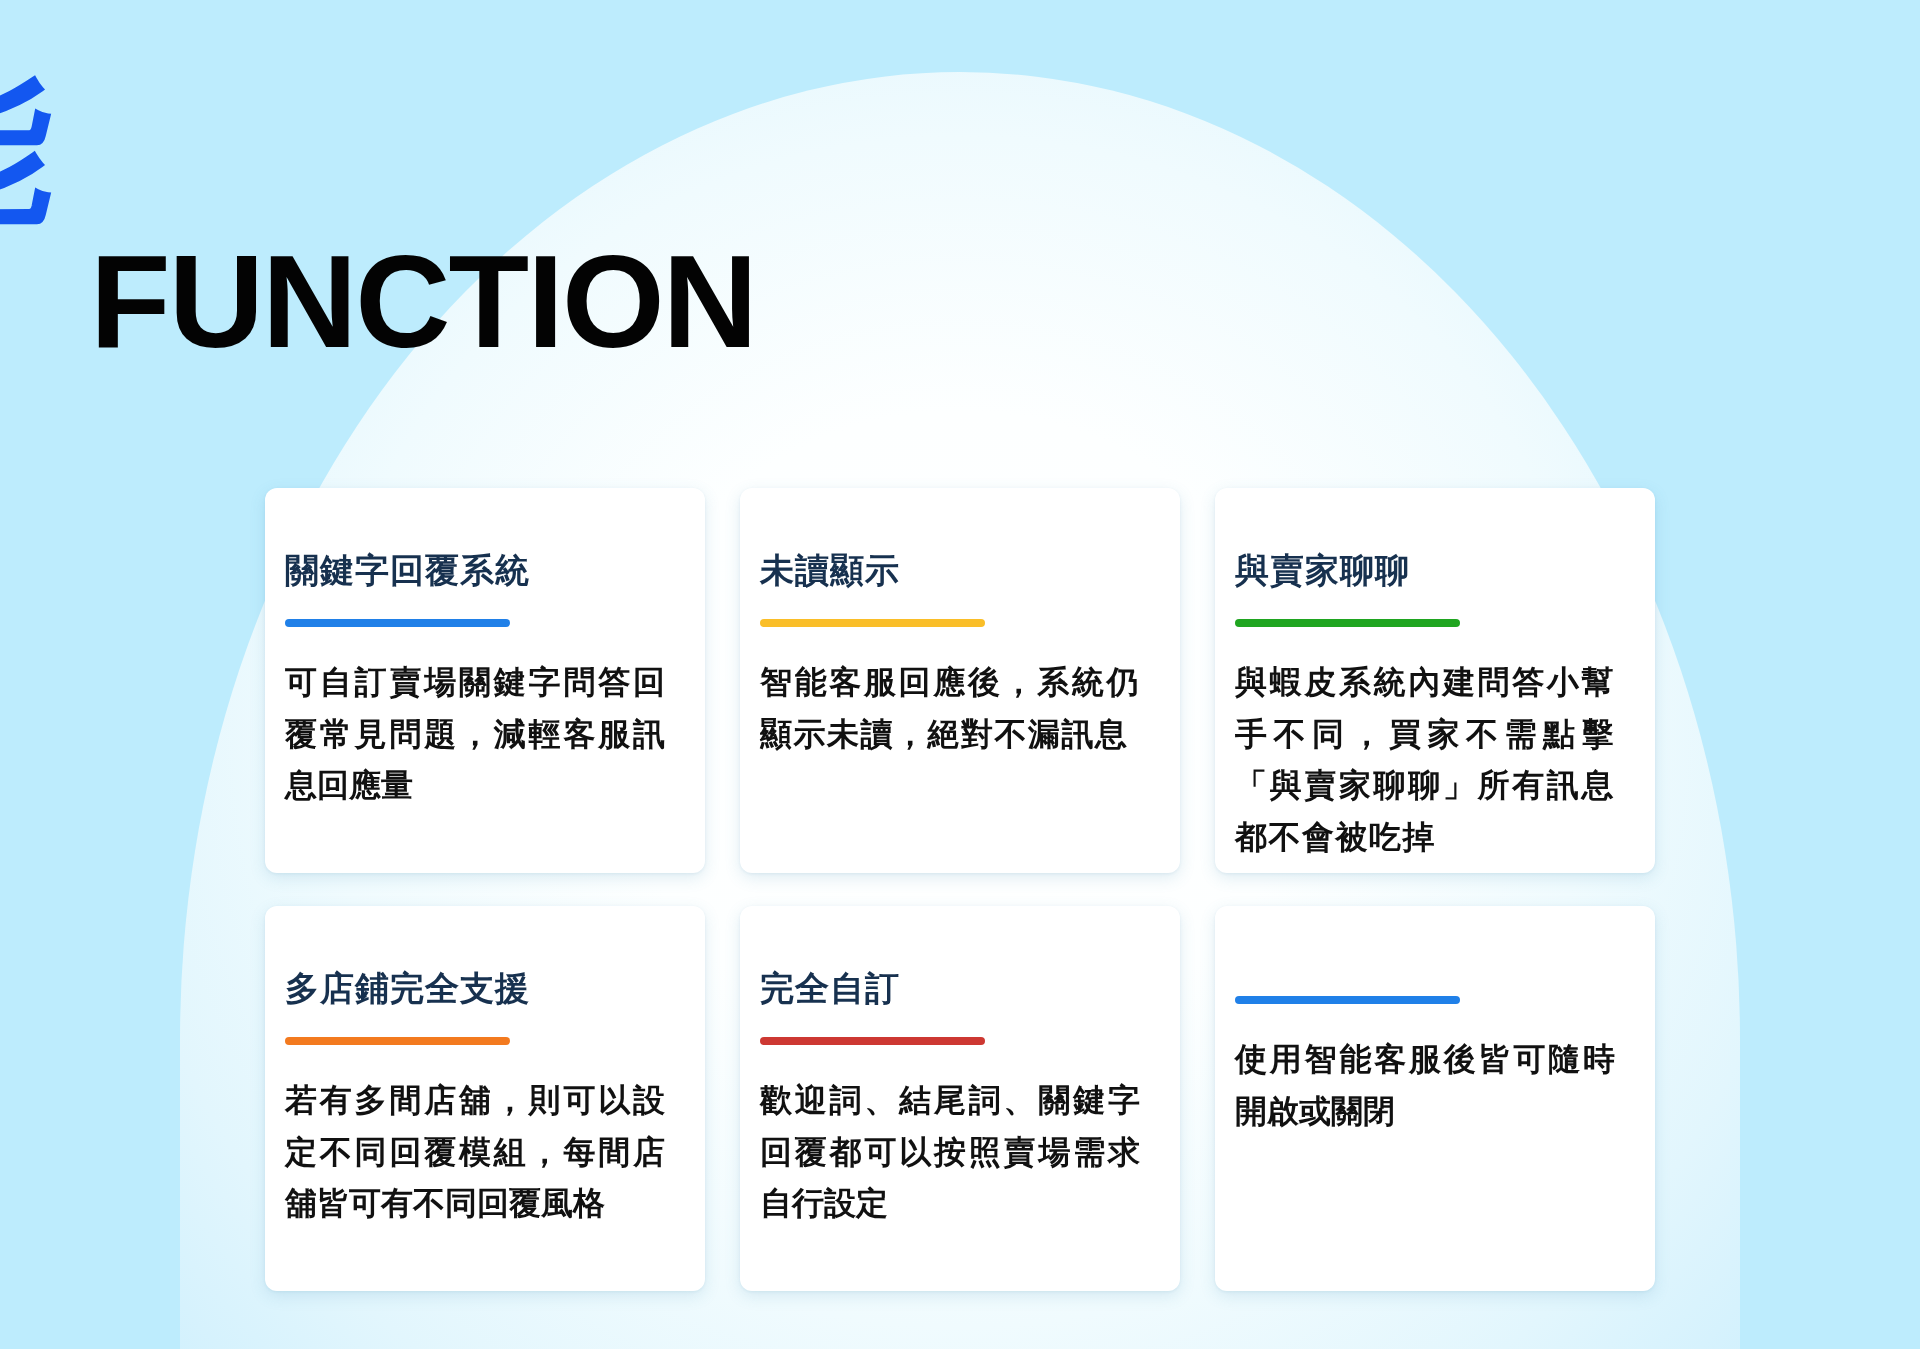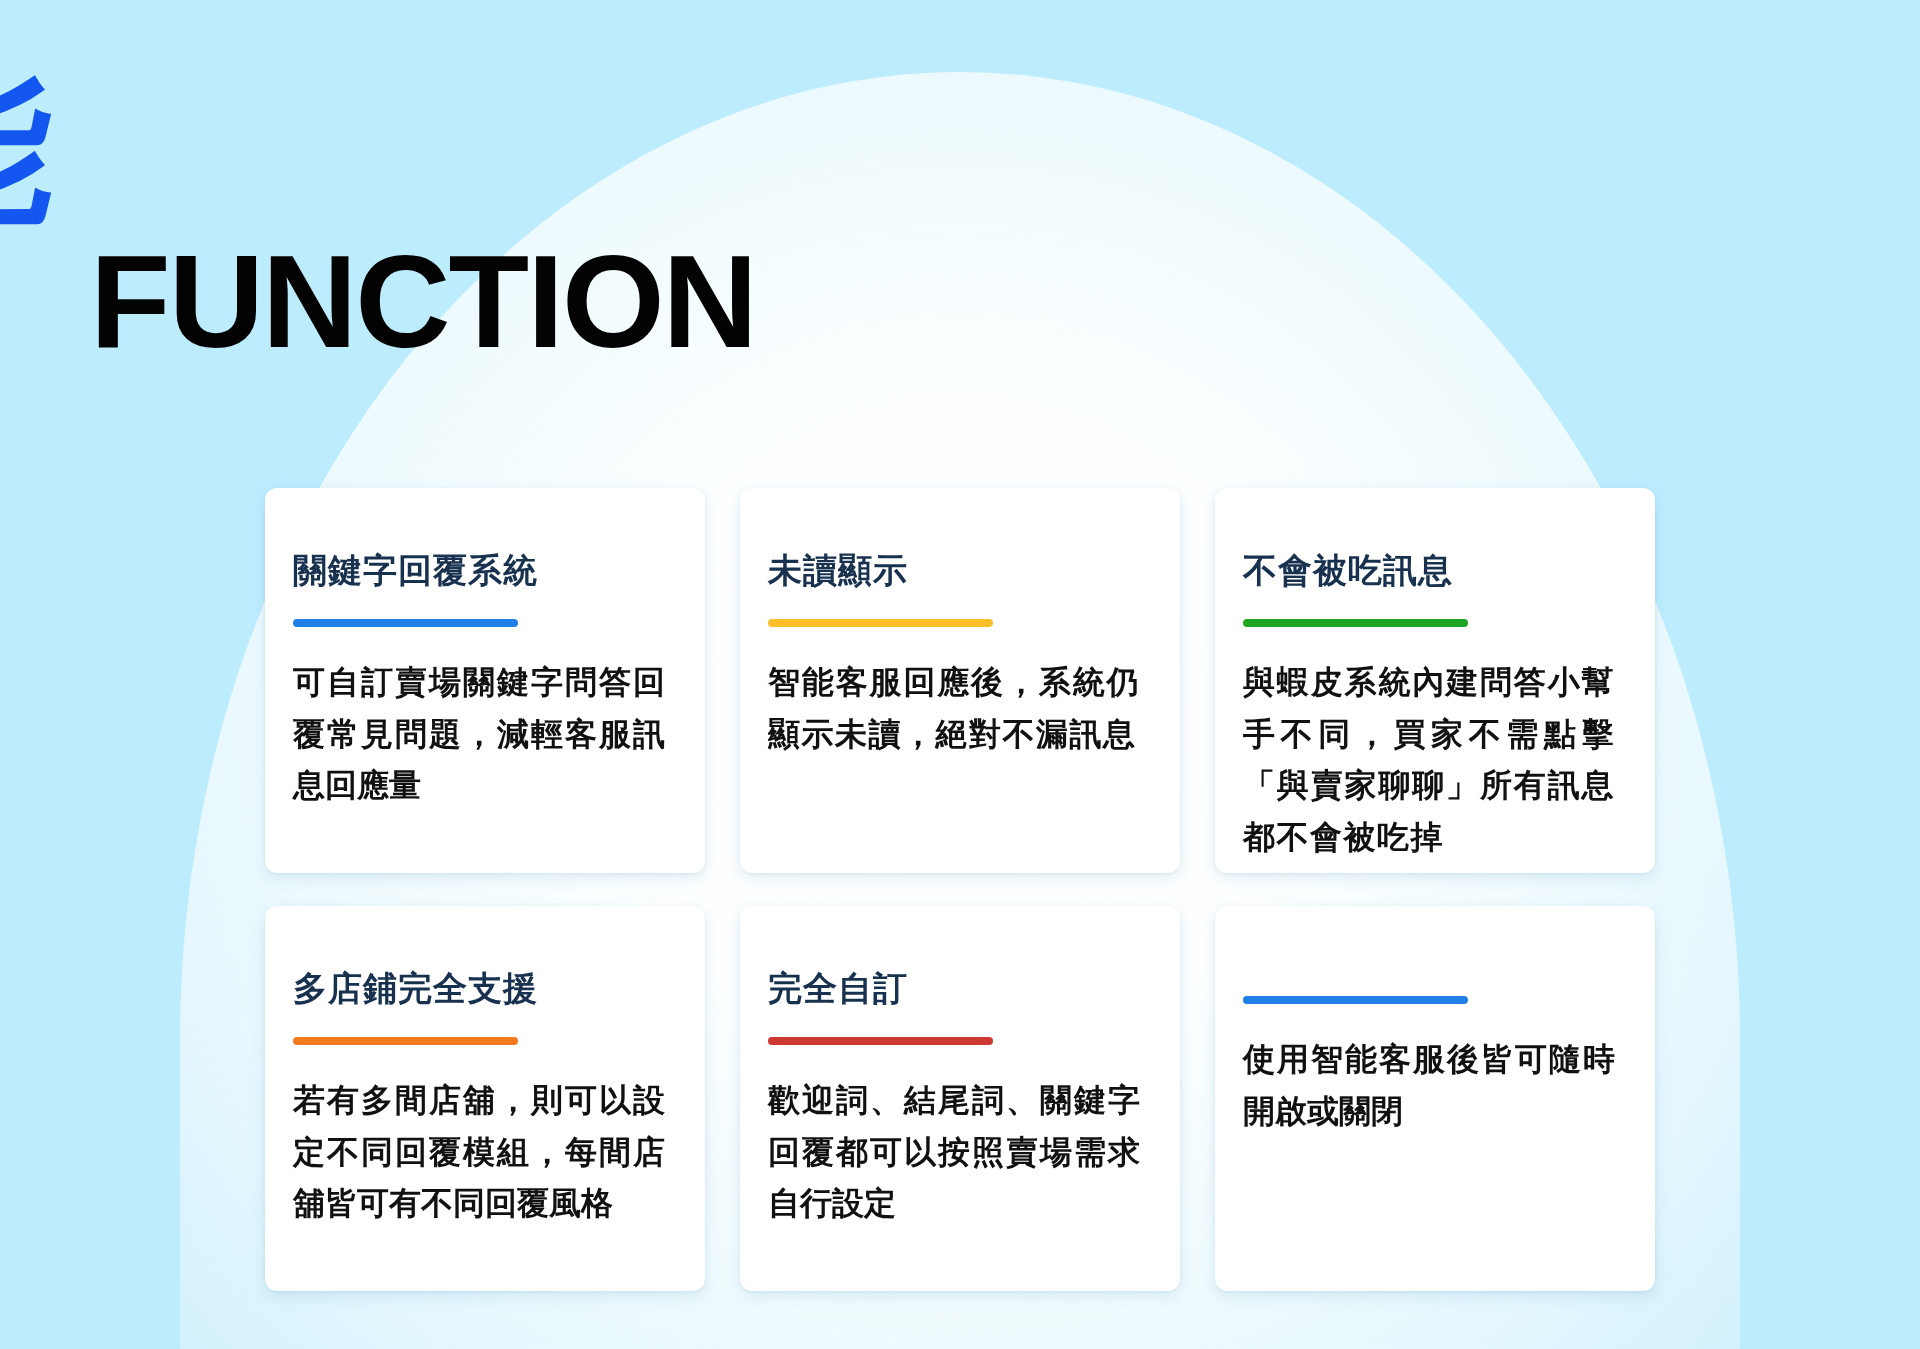--- a/index.html
+++ b/index.html
@@ -91,21 +91,21 @@
     column-gap: 35px;
     row-gap: 33px;
     z-index: 4;
   }
 
   .card {
     background: #ffffff;
     border-radius: 12px;
     box-shadow: 0 5px 16px rgba(70, 140, 180, 0.16),
                 0 1px 3px rgba(70, 140, 180, 0.10);
-    padding: 62px 40px 30px 28px;
+    padding: 62px 40px 30px 20px;
     box-sizing: border-box;
     overflow: hidden;
   }
 
   .card-title {
     font-family: "DejaVu Sans", "Liberation Sans", sans-serif;
     font-weight: 700;
     font-size: 34px;
     line-height: 1.2;
     letter-spacing: 1px;
@@ -156,21 +156,21 @@
       <div class="card-body">可自訂賣場關鍵字問答回覆常見問題，減輕客服訊息回應量</div>
     </div>
 
     <div class="card">
       <div class="card-title">未讀顯示</div>
       <div class="card-rule" style="background: rgb(250, 190, 40);"></div>
       <div class="card-body loose">智能客服回應後，系統仍顯示未讀，絕對不漏訊息</div>
     </div>
 
     <div class="card">
-      <div class="card-title">不會被吃訊息</div>
+      <div class="card-title">與賣家聊聊</div>
       <div class="card-rule" style="background: rgb(31, 165, 32);"></div>
       <div class="card-body loose">與蝦皮系統內建問答小幫手不同，買家不需點擊「與賣家聊聊」所有訊息都不會被吃掉</div>
     </div>
 
     <div class="card">
       <div class="card-title">多店鋪完全支援</div>
       <div class="card-rule" style="background: rgb(243, 122, 31);"></div>
       <div class="card-body">若有多間店舖，則可以設定不同回覆模組，每間店舖皆可有不同回覆風格</div>
     </div>
 

